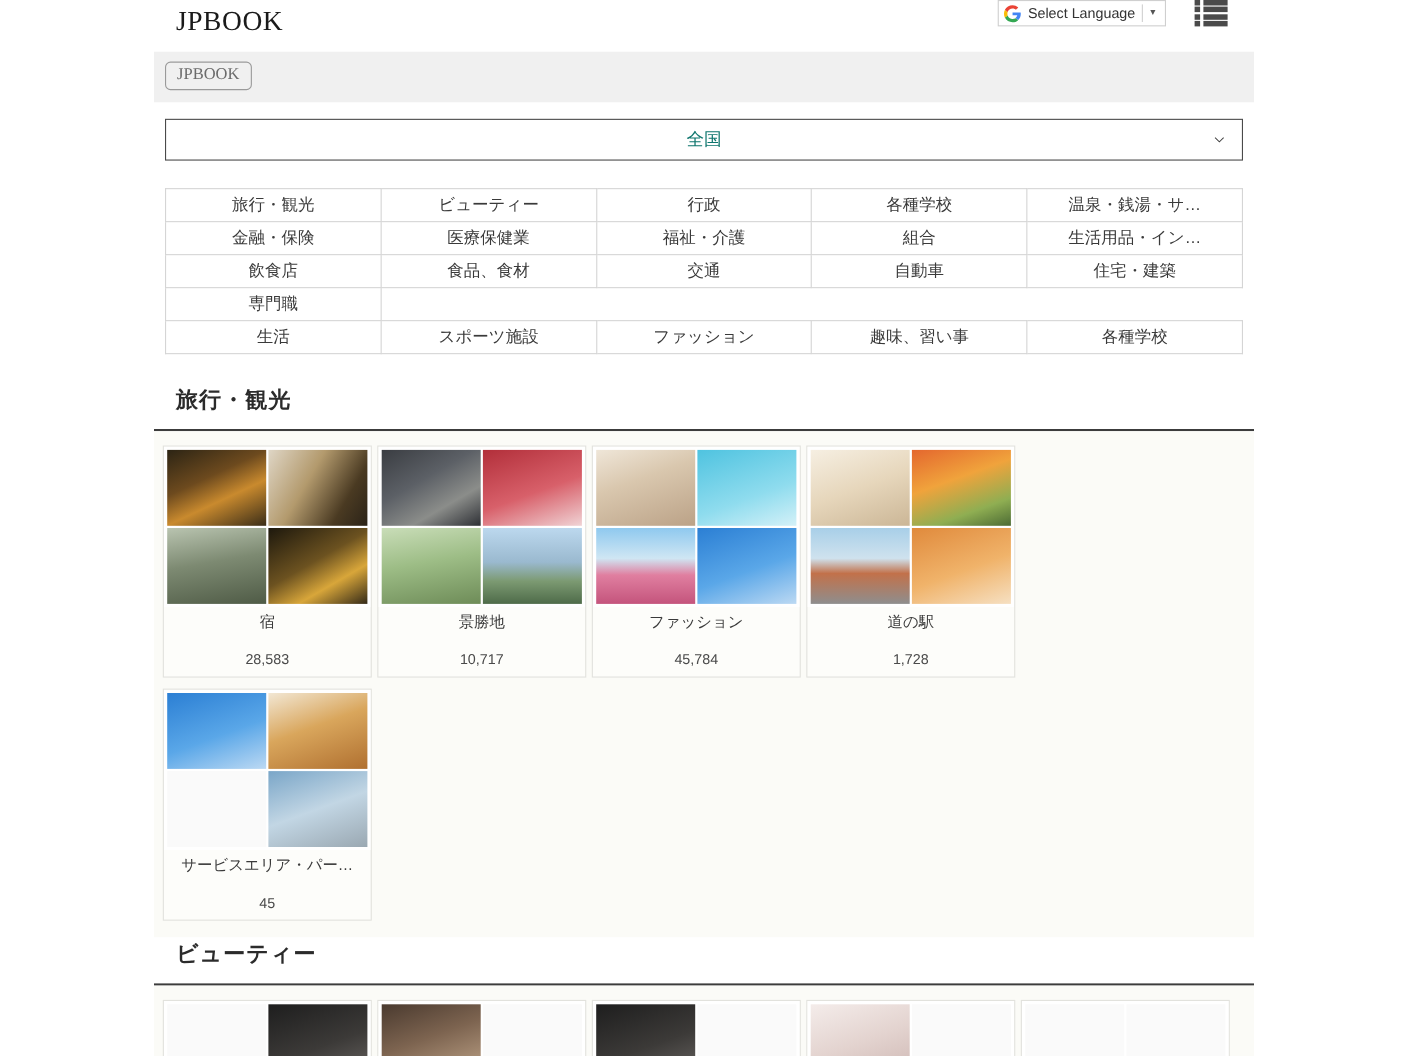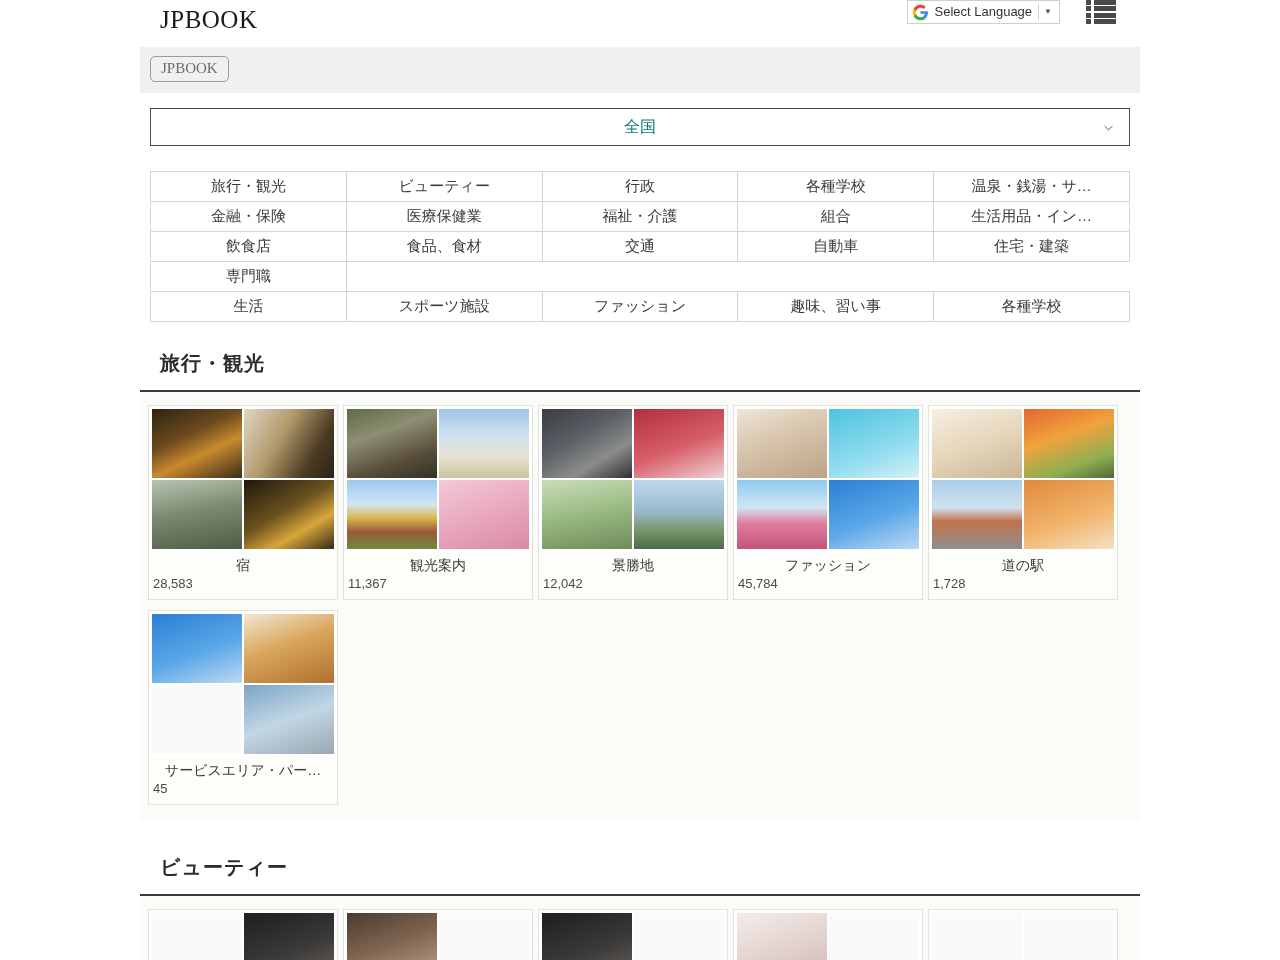--- a/index.html
+++ b/index.html
@@ -232,25 +232,26 @@
     text-align: center;
     font-size: 14px;
     color: #3a3a3a;
     padding: 4px 6px 0;
     white-space: nowrap;
     overflow: hidden;
     text-overflow: ellipsis;
     line-height: 1.35;
   }
   .card-count {
-    text-align: left;
+    text-align: center;
     font-size: 13px;
     color: #4a4a4a;
     padding: 0 4px 6px;
     line-height: 1.4;
+    margin-top: 16px;
   }
 
   
   .collage {
     width: 188px;
     height: 146px;
     display: grid;
     grid-template-columns: 1fr 1fr;
     grid-template-rows: 1fr 1fr;
     gap: 2px;
@@ -401,44 +402,32 @@
               <div class="tile photo-inn1"></div>
               <div class="tile photo-inn2"></div>
               <div class="tile photo-inn3"></div>
               <div class="tile photo-inn4b"></div>
             </div>
           </div>
           <div class="card-label">宿</div>
           <div class="card-count">28,583</div>
         </div>
 
-        <div class="card">
-          <div class="card-thumb">
-            <div class="collage">
-              <div class="tile ph-monkey"></div>
-              <div class="tile ph-flower"></div>
-              <div class="tile ph-field"></div>
-              <div class="tile ph-pink"></div>
-            </div>
-          </div>
-          <div class="card-label">観光案内</div>
-          <div class="card-count">11,367</div>
-        </div>
 
         <div class="card">
           <div class="card-thumb">
             <div class="collage">
               <div class="tile ph-man"></div>
               <div class="tile ph-red"></div>
               <div class="tile ph-green"></div>
               <div class="tile ph-mount"></div>
             </div>
           </div>
           <div class="card-label">景勝地</div>
-          <div class="card-count">12,042</div>
+          <div class="card-count">10,717</div>
         </div>
 
         <div class="card">
           <div class="card-thumb">
             <div class="collage">
               <div class="tile ph-bottles"></div>
               <div class="tile ph-cyan"></div>
               <div class="tile ph-house"></div>
               <div class="tile ph-blueapp"></div>
             </div>

